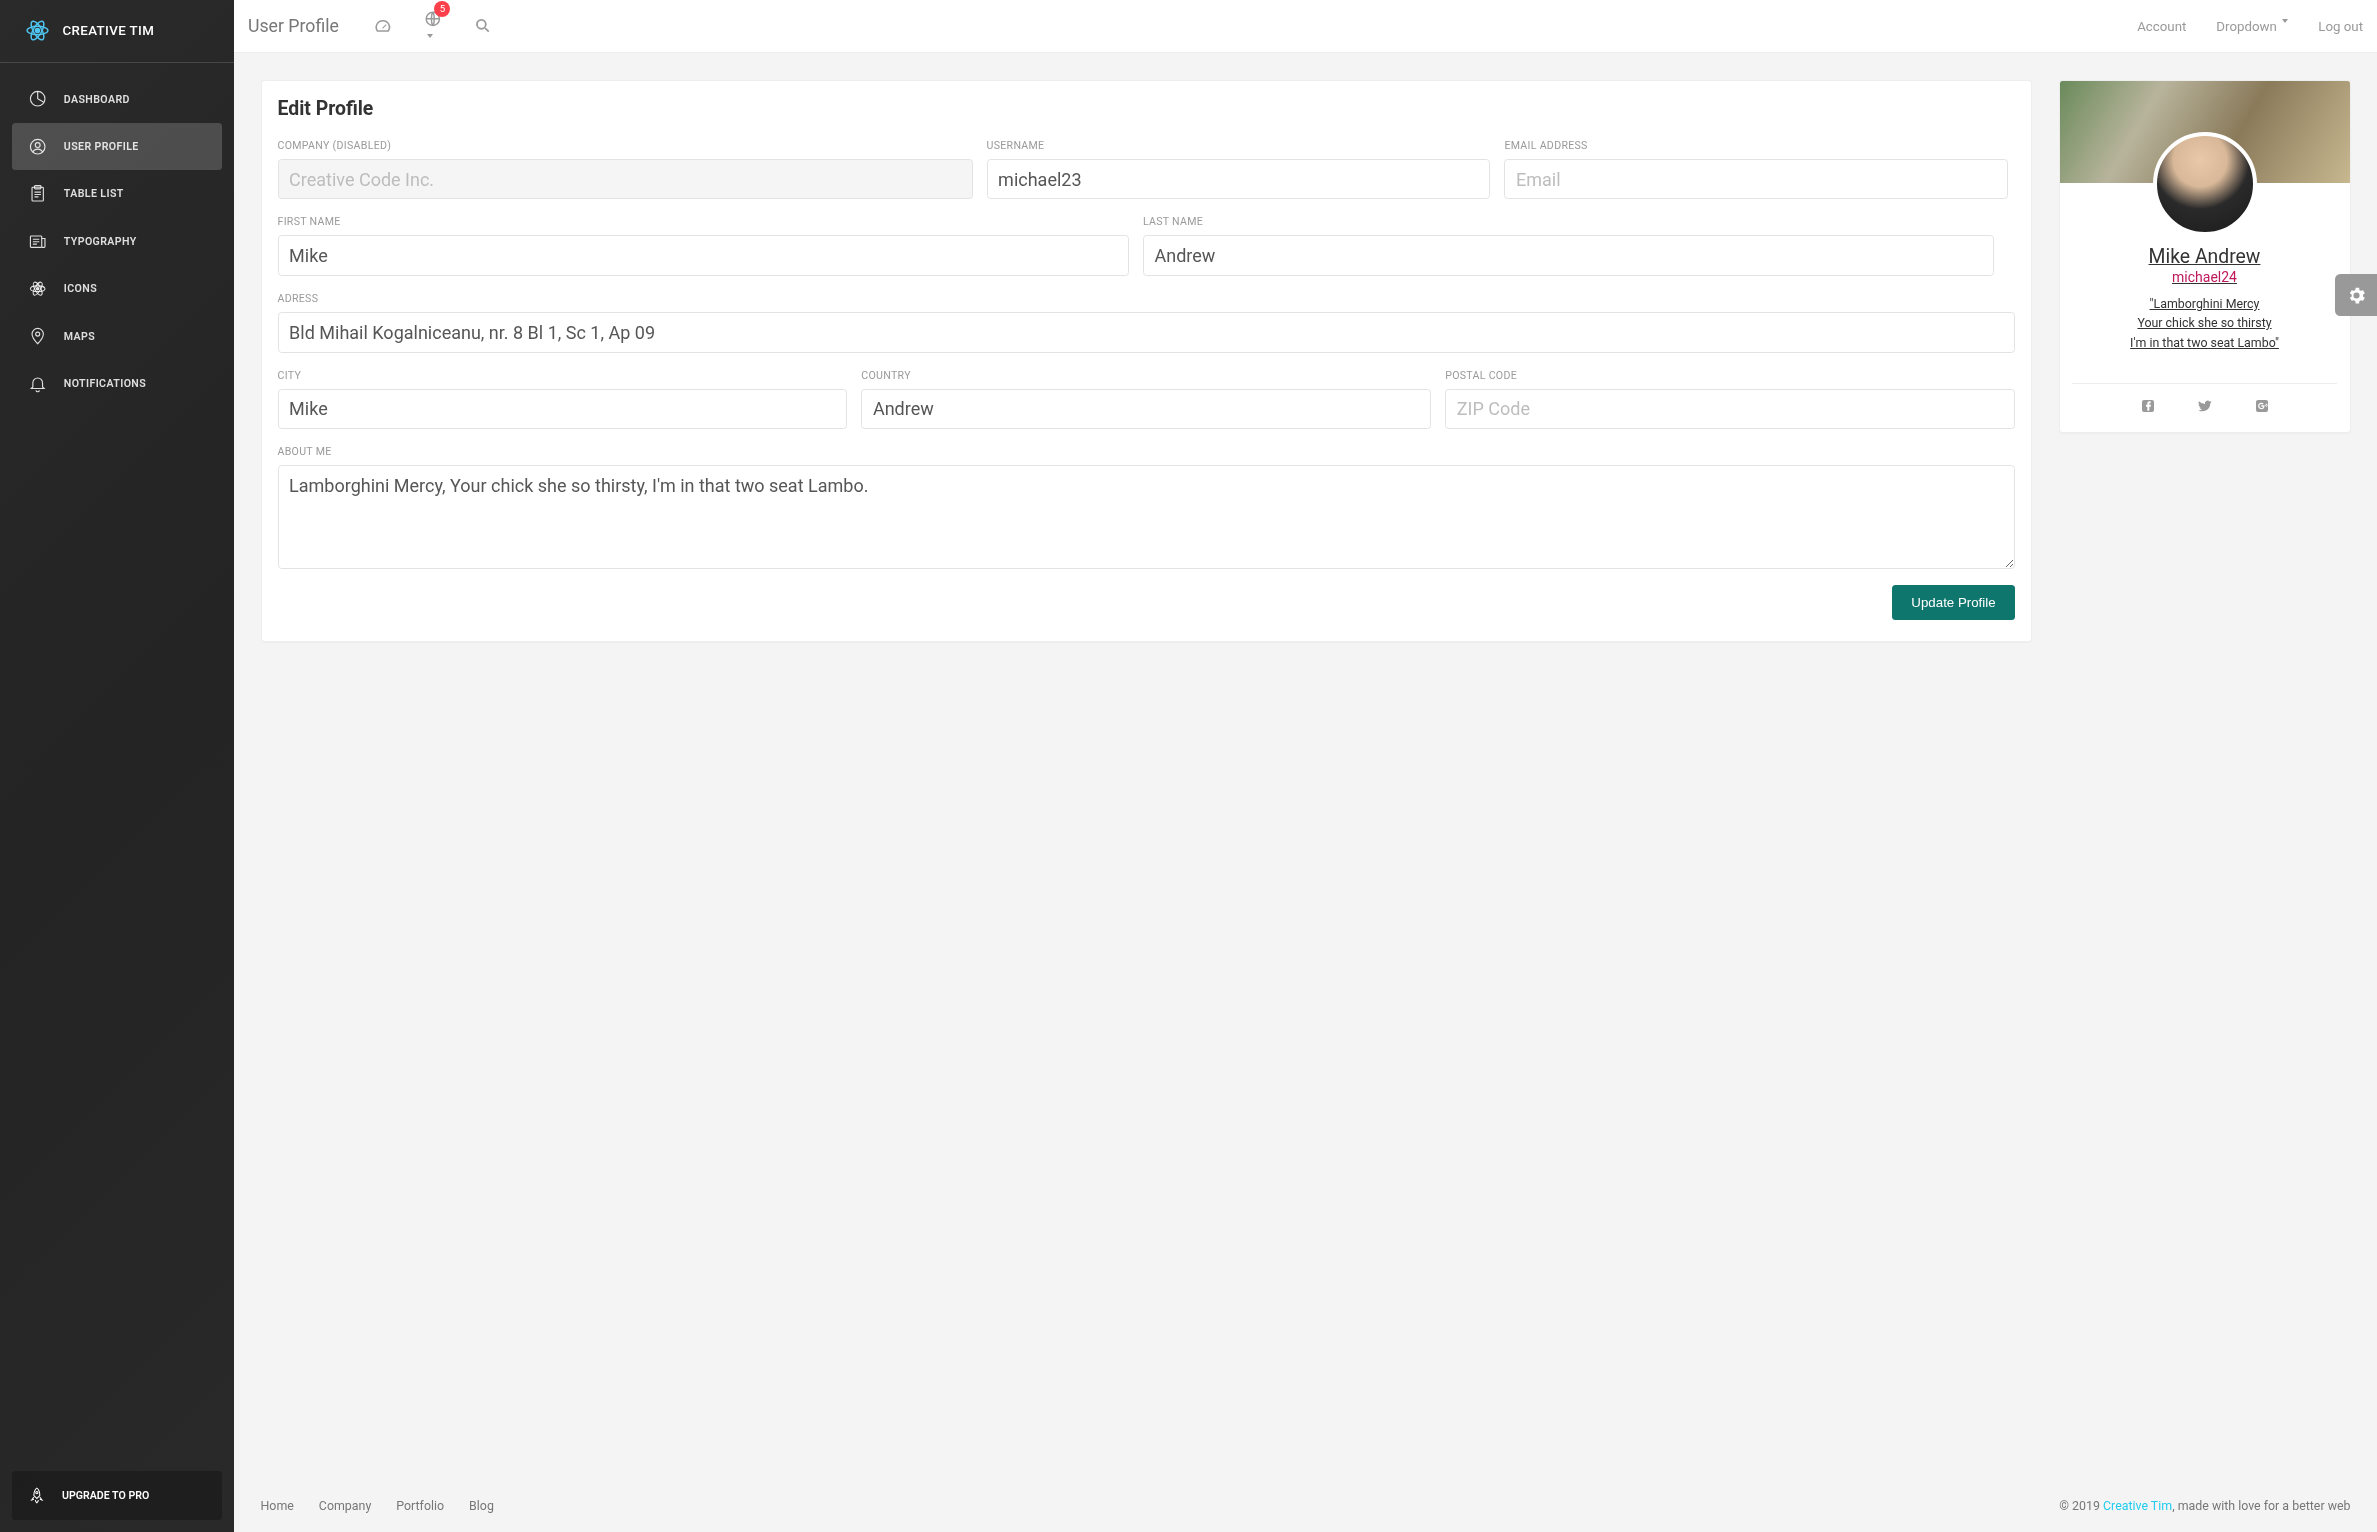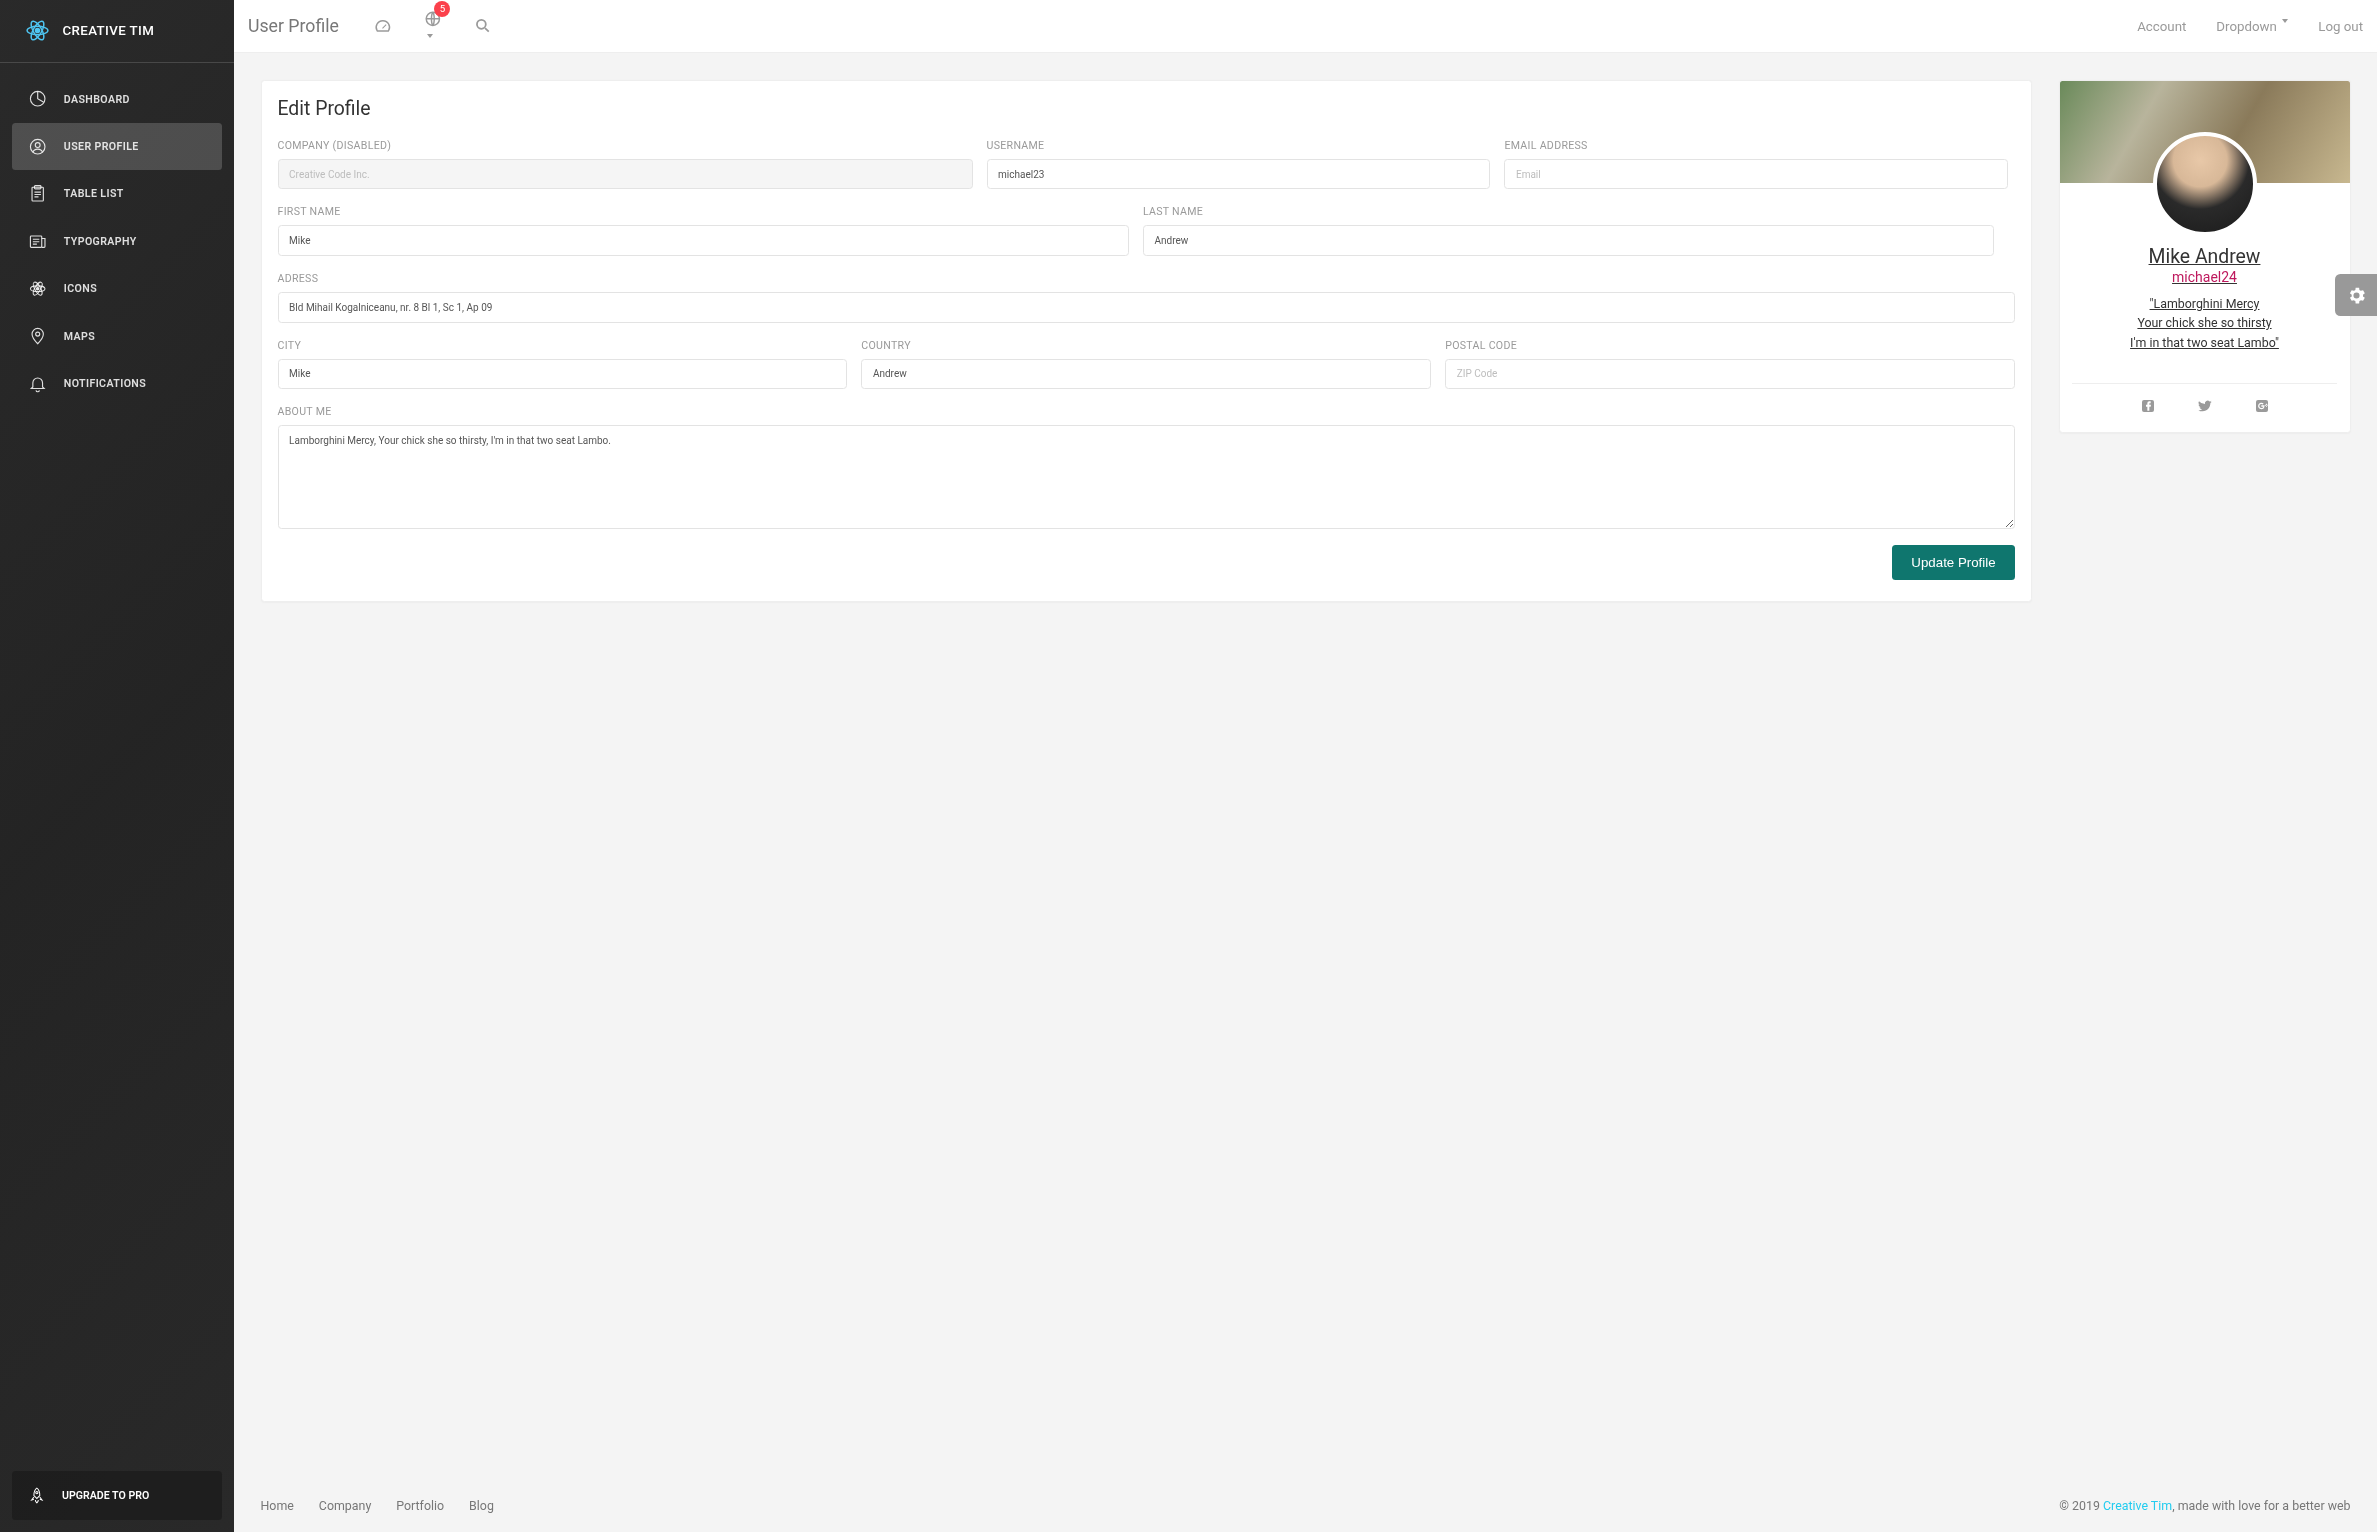--- a/index.html
+++ b/index.html
@@ -96,37 +96,37 @@
 
 
 .content { padding: 26.5px 26.5px 0 26.5px; display: flex; gap: 26.5px; align-items: flex-start; }
 .card {
   background: #fff;
   border-radius: 3.5px;
   border: 0.9px solid #eee;
   box-shadow: 0 0.9px 1.8px rgba(0,0,0,0.03);
 }
 .card.form-card { flex: 1; padding: 16px 16px 21px 16px; }
-.card.form-card h2 { font-size: 19.4px; font-weight: 400; color: #333; margin-bottom: 19.4px; }
+.card.form-card h2 { font-size: 19.4px; font-weight: 700; color: #333; margin-bottom: 19.4px; }
 
 .row { display: flex; gap: 14px; margin-bottom: 16px; }
 .field { flex: 1; display: flex; flex-direction: column; }
 .field.col-5 { flex: 0 0 40%; }
 .field.col-3 { flex: 0 0 29%; }
 .field.col-4 { flex: 0 0 29%; }
 .field.col-6 { flex: 0 0 49%; }
 .field label {
   font-size: 10.6px; color: #9a9a9a; letter-spacing: 0.3px;
   margin-bottom: 7px; text-transform: uppercase;
 }
 .field input, .field textarea {
   border: 0.9px solid #e3e3e3;
   border-radius: 3.5px;
   padding: 8.8px 10.6px;
-  font-size: 10px;
+  font-size: 18px;
   color: #565656;
   font-family: inherit;
   background: #fff;
 }
 .field input::placeholder, .field textarea::placeholder { color: #bdbdbd; }
 .field input:disabled { background: #f5f5f5; color: #bdbdbd; }
 .field textarea { min-height: 104px; resize: both; }
 .field.num input { -moz-appearance: textfield; }
 
 .btn-row { display: flex; justify-content: flex-end; margin-top: 8.8px; }

